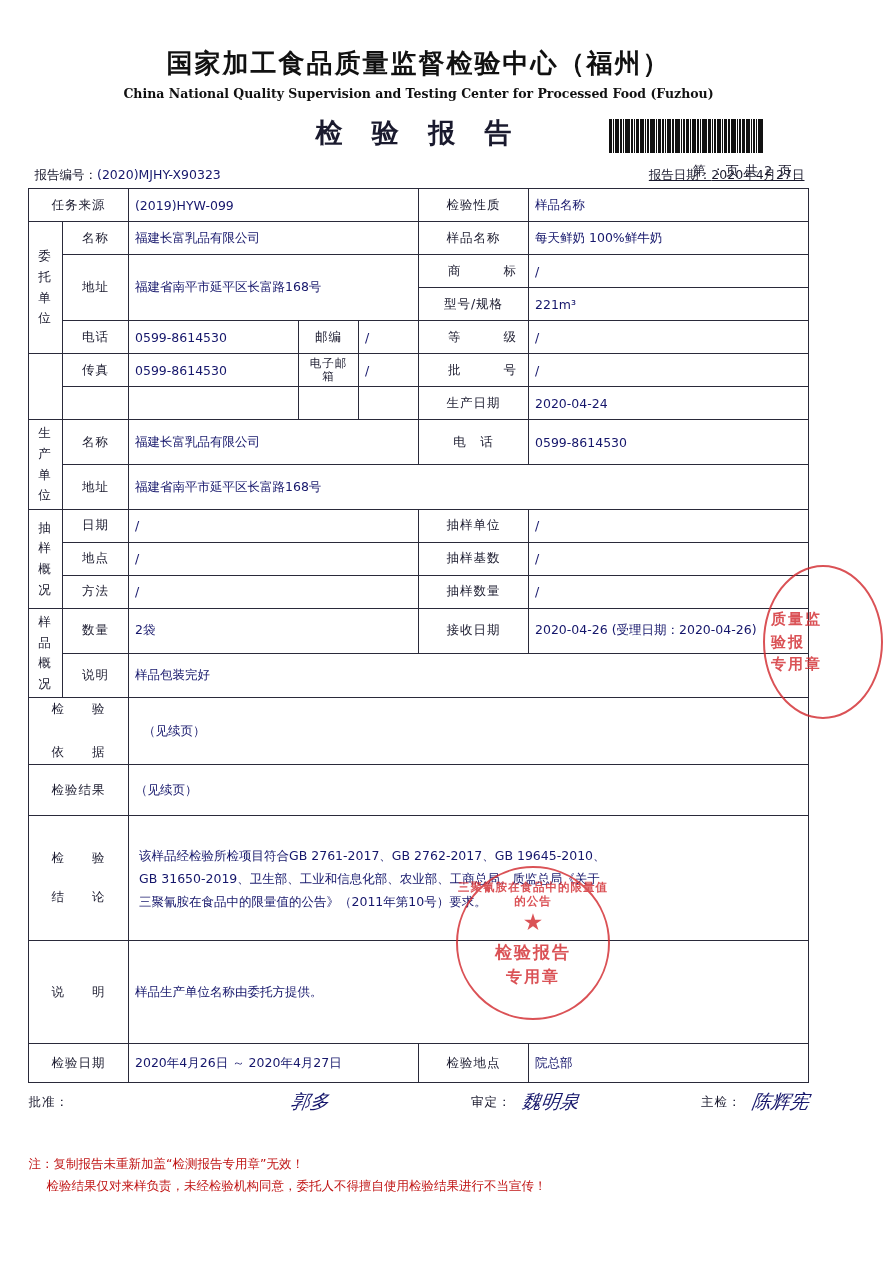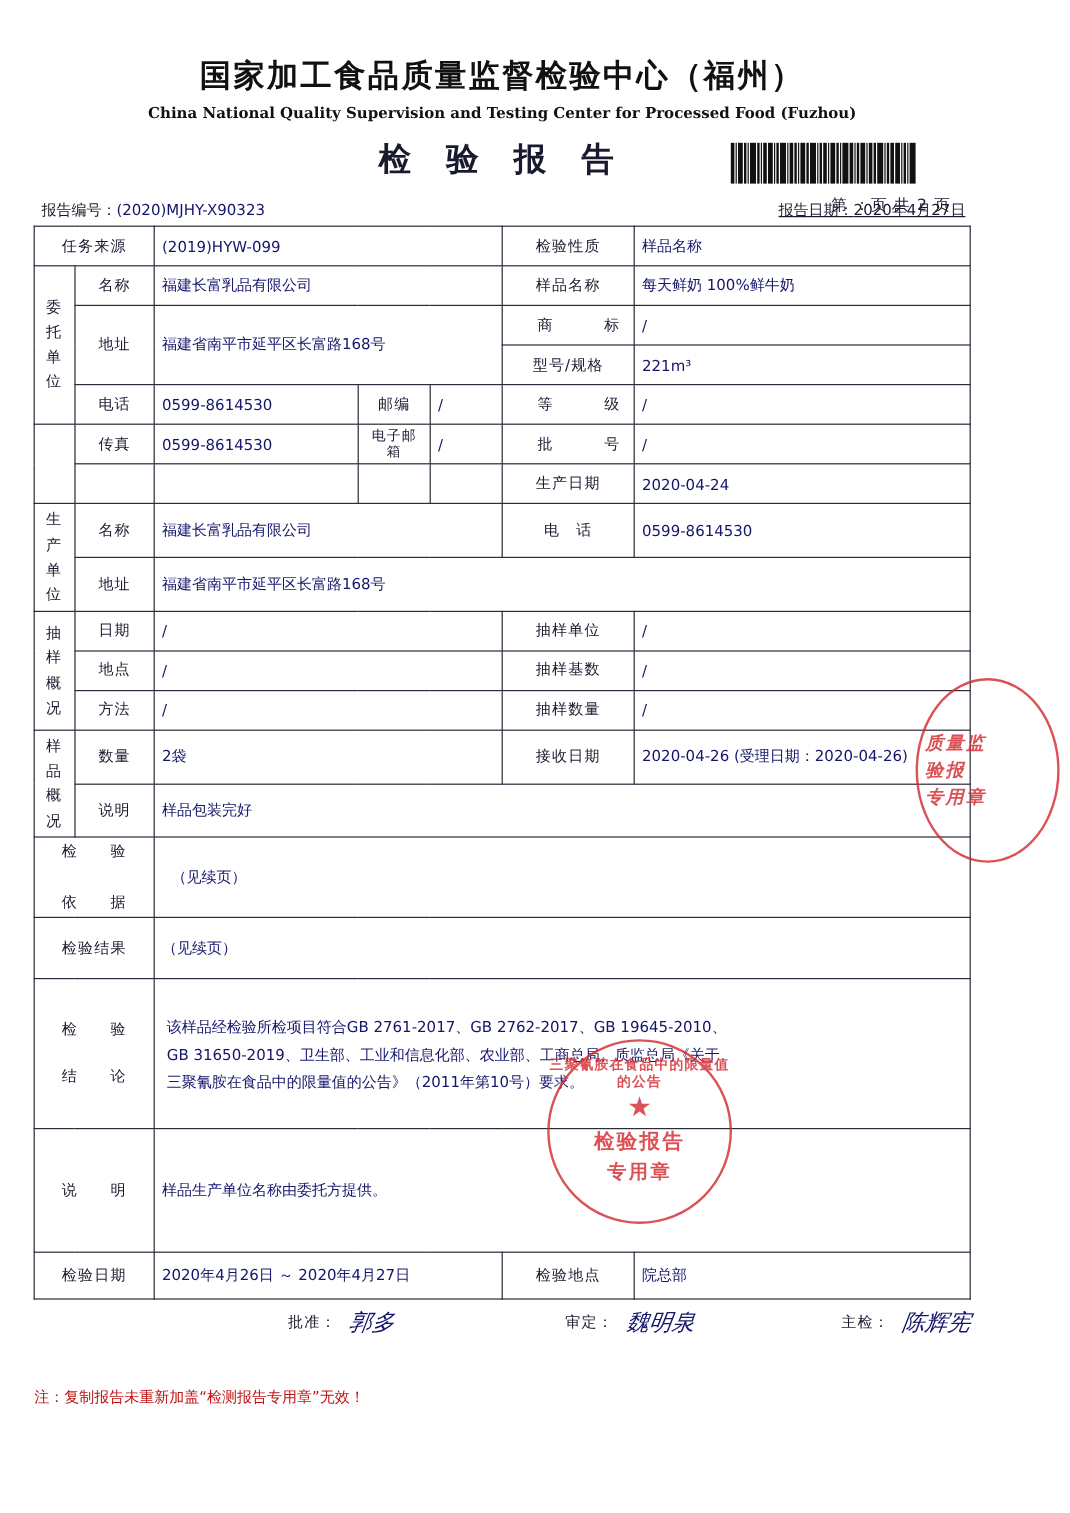--- a/index.html
+++ b/index.html
@@ -116,21 +116,21 @@
   }
   #seal-main .star{position:absolute;top:42px;left:50%;transform:translateX(-50%);font-size:20px;}
   #seal-main .c1{position:absolute;top:74px;width:100%;font-size:17px;letter-spacing:2px;}
   #seal-main .c2{position:absolute;top:99px;width:100%;font-size:16px;letter-spacing:2px;}
 
   #seal-edge{
     width:110px;height:150px;right:-46px;top:565px;border-radius:50%;
     overflow:hidden;flex-direction:column;line-height:1.5;
     font-size:15px;letter-spacing:2px;align-items:flex-start;padding-left:6px;
   }
-  #seal-edge span{display:block;font-style:italic;}
+  #seal-edge span{display:block;}
 </style>
 </head>
 <body>
 
 <div class="page">
 
   <div class="hdr">
     <div class="cn-title">国家加工食品质量监督检验中心（福州）</div>
     <div class="en-title">China National Quality Supervision and Testing Center for Processed Food (Fuzhou)</div>
 
@@ -347,36 +347,37 @@
     <tr>
       <td class="lbl" colspan="2" style="height:32px">检验日期</td>
       <td class="val" colspan="3" style="height:32px">2020年4月26日 ～ 2020年4月27日</td>
       <td class="lbl" style="height:32px">检验地点</td>
       <td class="val" style="height:32px">院总部</td>
     </tr>
   </tbody>
     </table>
 
   <div class="sign-row">
-    <div class="sign-cell" style="width:300px;justify-content:flex-end;padding-right:0">
+    <div class="sign-cell" style="width:300px;justify-content:space-between;padding-right:0">
       <span class="sign-label">批准：</span>
       <span class="sig">郭多</span>
     </div>
     <div class="sign-cell" style="width:250px;justify-content:flex-end">
       <span class="sign-label">审定：</span>
       <span class="sig">魏明泉</span>
     </div>
     <div class="sign-cell" style="flex:1;justify-content:flex-end">
       <span class="sign-label">主检：</span>
       <span class="sig">陈辉宪</span>
     </div>
   </div>
 
   <div class="notes">
     <div>注：复制报告未重新加盖“检测报告专用章”无效！</div>
+    <div>检验结果仅对来样负责，未经检验机构同意，委托人不得擅自使用检验结果进行不当宣传！</div>
   </div>
 
   <div class="seal" id="seal-main">
     <div class="arc">三聚氰胺在食品中的限量值的公告</div>
     <div class="star">★</div>
     <div class="c1">检验报告</div>
     <div class="c2">专用章</div>
   </div>
 
   <div class="seal" id="seal-edge">

